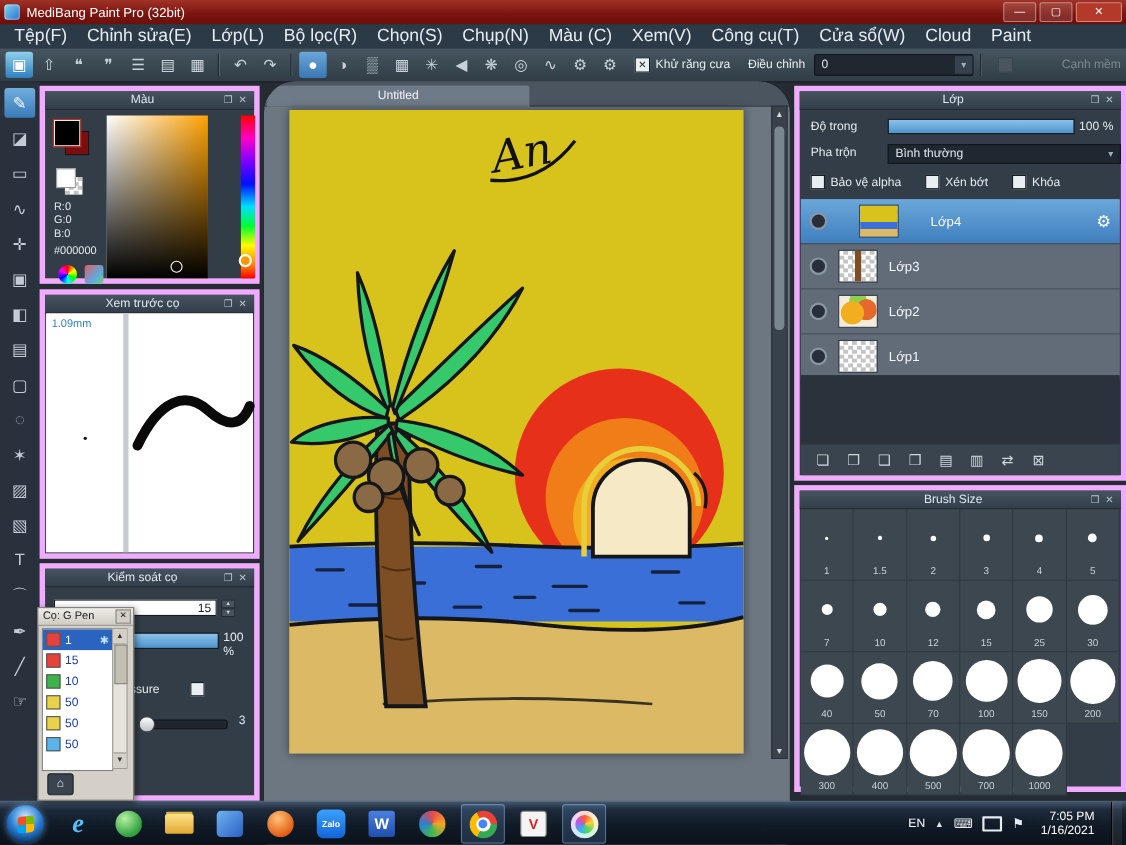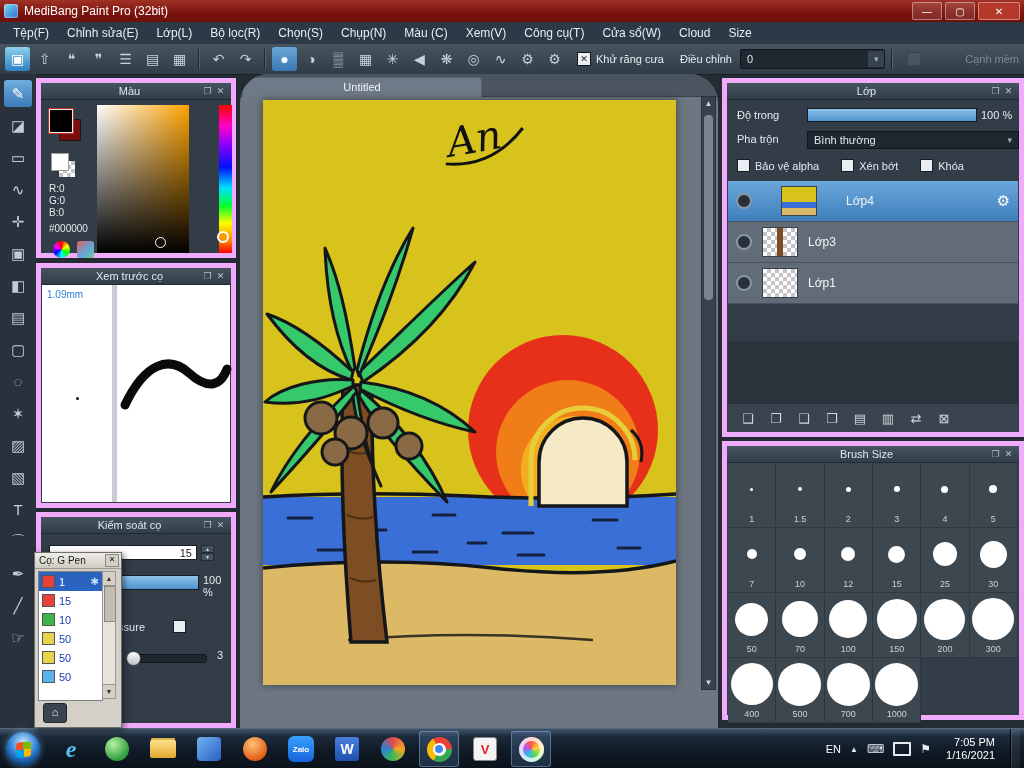--- a/index.html
+++ b/index.html
@@ -11,21 +11,21 @@
     display:flex;align-items:center;padding:0 4px;gap:6px;}
   .app-icon{width:14px;height:14px;border-radius:3px;background:linear-gradient(135deg,#7fd8ec,#2a6fd4);
     box-shadow:inset 0 0 2px #fff;}
   .title-text{color:#fff;font-size:12px;}
   .win-btns{margin-left:auto;display:flex;gap:3px;}
   .win-btn{width:28px;height:16px;display:flex;align-items:center;justify-content:center;color:#fff;
     font-size:10px;background:rgba(255,255,255,.12);border:1px solid rgba(255,255,255,.4);border-radius:2px;}
   .win-btn.close{width:40px;background:#b4392b;}
   
   .menubar{position:absolute;top:22px;left:0;right:0;height:22px;background:#2c3947;display:flex;align-items:center;padding:0 4px;border-bottom:1px solid #1d2630;}
-  .menu-item{color:#e7edf3;font-size:12px;padding:4px 9px;line-height:22px;white-space:nowrap;}
+  .menu-item{color:#e7edf3;font-size:16px;padding:4px 9px;line-height:22px;white-space:nowrap;}
   
   .toolbar{position:absolute;top:44px;left:0;right:0;height:30px;
     background:linear-gradient(180deg,#46555f,#303d47);border-bottom:1px solid #181f26;
     display:flex;align-items:center;padding:0 5px;gap:2px;}
   .tb-btn{width:25px;height:24px;border-radius:3px;display:flex;align-items:center;justify-content:center;color:#c9d2da;font-size:14px;flex:none;}
   .tb-btn.primary{background:linear-gradient(180deg,#8fd0ec,#2f7fc0);color:#fff;}
   .tb-btn.sel{background:linear-gradient(180deg,#6aa6d8,#3a78b4);color:#fff;}
   .tb-sep{width:1px;height:20px;background:#1d252c;border-right:1px solid #57646e;margin:0 4px;flex:none;}
   .tb-check{display:flex;align-items:center;gap:5px;margin-left:8px;color:#e7eef4;font-size:11px;white-space:nowrap;}
   .tb-checkbox{width:12px;height:12px;background:#e9eef2;border:1px solid #121820;display:flex;align-items:center;justify-content:center;font-size:9px;color:#222;}
@@ -187,21 +187,21 @@
       <div class="menu-item">Chỉnh sửa(E)</div>
       <div class="menu-item">Lớp(L)</div>
       <div class="menu-item">Bộ lọc(R)</div>
       <div class="menu-item">Chọn(S)</div>
       <div class="menu-item">Chụp(N)</div>
       <div class="menu-item">Màu (C)</div>
       <div class="menu-item">Xem(V)</div>
       <div class="menu-item">Công cụ(T)</div>
       <div class="menu-item">Cửa sổ(W)</div>
       <div class="menu-item">Cloud</div>
-      <div class="menu-item">Size</div>
+      <div class="menu-item">Paint</div>
     </div>
 
   <div class="toolbar">
     <div style="display:flex;align-items:center;gap:2px">
         <div class="tb-btn primary">▣</div>
         <div class="tb-btn">⇧</div>
         <div class="tb-btn">❝</div>
         <div class="tb-btn">❞</div>
         <div class="tb-btn">☰</div>
         <div class="tb-btn">▤</div>
@@ -485,20 +485,27 @@
         <div class="layer-row">
           <span class="vis-dot"></span>
           <span class="thumb checker">
             <span class="thumb-over thumb-trunk"></span>
           </span>
           <span class="layer-name">Lớp3</span>
         </div>
         <div class="layer-row">
           <span class="vis-dot"></span>
           <span class="thumb checker">
+            <span class="thumb-over thumb-color"></span>
+          </span>
+          <span class="layer-name">Lớp2</span>
+        </div>
+        <div class="layer-row">
+          <span class="vis-dot"></span>
+          <span class="thumb checker">
             <span class="thumb-over thumb-empty"></span>
           </span>
           <span class="layer-name">Lớp1</span>
         </div>
       </div>
     <div class="layer-fill"></div>
     <div class="layer-toolbar">
         <div class="lt-btn">❏</div>
         <div class="lt-btn">❐</div>
         <div class="lt-btn">❑</div>
@@ -560,20 +567,24 @@
         </div>
         <div class="bs-cell">
           <span class="bs-dot" style="height: 24px; width: 24px;"></span>
           <span class="bs-label">25</span>
         </div>
         <div class="bs-cell">
           <span class="bs-dot" style="height: 27px; width: 27px;"></span>
           <span class="bs-label">30</span>
         </div>
         <div class="bs-cell">
+          <span class="bs-dot" style="height: 30px; width: 30px;"></span>
+          <span class="bs-label">40</span>
+        </div>
+        <div class="bs-cell">
           <span class="bs-dot" style="height: 33px; width: 33px;"></span>
           <span class="bs-label">50</span>
         </div>
         <div class="bs-cell">
           <span class="bs-dot" style="height: 36px; width: 36px;"></span>
           <span class="bs-label">70</span>
         </div>
         <div class="bs-cell">
           <span class="bs-dot" style="height: 38px; width: 38px;"></span>
           <span class="bs-label">100</span>

